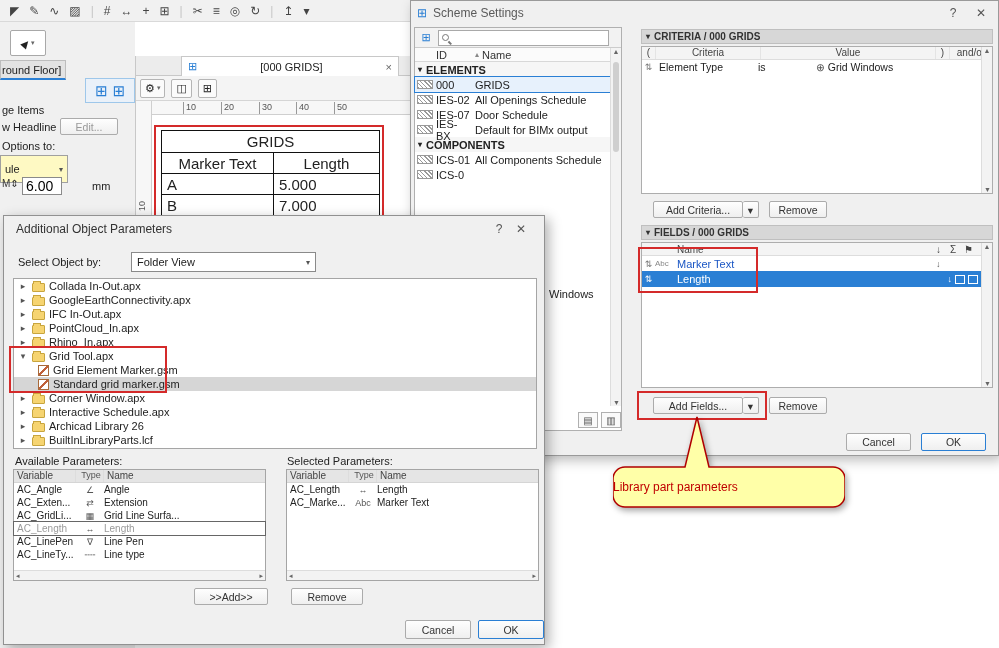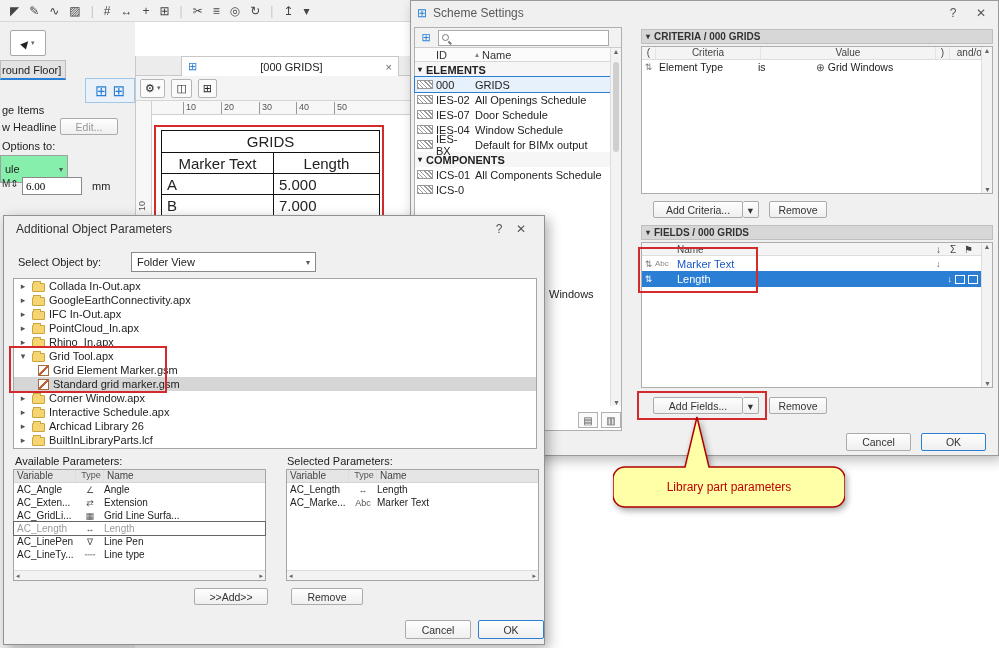--- a/index.html
+++ b/index.html
@@ -21,24 +21,24 @@
 .cursor-btn{position:absolute;left:10px;top:8px;width:36px;height:26px;background:#fff;
   border:1px solid #a8a8a8;border-radius:2px;display:flex;align-items:center;justify-content:center;gap:2px}
 .cursor-glyph{transform:rotate(-48deg);font-size:10px;display:inline-block}
 #floor-tab{position:absolute;left:0;top:38px;width:66px;height:20px;background:#e3e3e3;
   border:1px solid #bdbdbd;border-bottom:2px solid #2a7fd4;display:flex;align-items:center;
   white-space:nowrap;overflow:hidden;padding-left:1px}
 #mini-tables{position:absolute;left:85px;top:56px;width:50px;height:25px;background:#eaf1f9;
   border:1px solid #9ec7ea;display:flex;align-items:center;justify-content:center;gap:5px;
   color:#2a7fd4;font-size:15px}
 .ls-text{position:absolute;color:#222}
-.mini-dd{position:absolute;left:0;top:133px;width:68px;height:28px;background:#86efac;
+.mini-dd{position:absolute;left:0;top:133px;width:68px;height:28px;background:#fef9c3;
   border:1px solid #a0a0a0;display:flex;align-items:center;justify-content:space-between;padding:0 4px}
-.num-input{position:absolute;left:22px;top:155px;width:60px;height:18px;border:1px solid #8a8a8a;
-  font-size:11px;padding:0 3px;font-family:Liberation Serif, serif}
+.num-input{position:absolute;left:22px;top:155px;width:40px;height:18px;border:1px solid #8a8a8a;
+  font-size:14px;padding:0 3px;font-family:Liberation Sans, sans-serif}
 .marker-ic{position:absolute;left:2px;top:156px;font-size:10px;color:#333}
 
 
 #preview{position:absolute;left:135px;top:56px;width:275px;height:374px;background:#fff;
   border-left:1px solid #c8c8c8;z-index:3}
 .pv-tabbar{position:absolute;left:0;top:0;width:275px;height:20px;background:#ececec;border-bottom:1px solid #c8c8c8}
 .pv-tab{position:absolute;left:45px;top:0;width:218px;height:20px;background:#fff;
   border:1px solid #c8c8c8;border-bottom:none;display:flex;align-items:center;gap:5px;padding:0 6px}
 .pv-tab .grow{flex:1;text-align:center}
 .pv-toolbar{position:absolute;left:0;top:20px;width:275px;height:25px;background:#f4f4f4;
@@ -122,21 +122,21 @@
 .pc1{width:62px;padding-left:3px;flex:none;white-space:nowrap;overflow:hidden}
 .pc2{width:28px;flex:none;text-align:center;font-size:9px;color:#555}
 .pc3{flex:1;white-space:nowrap;overflow:hidden}
 .p-row.focus{outline:1px solid #666;color:#9a9a9a}
 .h-scroll{position:absolute;left:0;right:0;bottom:0;height:10px;background:#f3f3f3;border-top:1px solid #ddd;
   display:flex;justify-content:space-between;align-items:center;font-size:7px;color:#666;padding:0 2px}
 
 
 #callout-svg{position:absolute;left:613px;top:415px;z-index:40;filter:drop-shadow(2px 3px 3px rgba(0,0,0,.35))}
 #callout-text{position:absolute;left:613px;top:467px;width:232px;height:40px;line-height:40px;
-  text-align:center;color:#c00000;font-size:12px;z-index:41}
+  color:#c00000;font-size:12px;z-index:41}
 </style>
 </head>
 <body>
 
 <div id="app-toolbar">
   <span>◤</span>
   <span>✎</span>
   <span>∿</span>
   <span>▨</span>
   <span class="sep">|</span>
@@ -265,25 +265,20 @@
       <span class="rid">IES-02</span>
       <span class="rname">All Openings Schedule</span>
     </div>
     <div class="sd-row">
       <span class="hatch"></span>
       <span class="rid">IES-07</span>
       <span class="rname">Door Schedule</span>
     </div>
     <div class="sd-row">
       <span class="hatch"></span>
-      <span class="rid">IES-04</span>
-      <span class="rname">Window Schedule</span>
-    </div>
-    <div class="sd-row">
-      <span class="hatch"></span>
       <span class="rid">IES-BX</span>
       <span class="rname">Default for BIMx output</span>
     </div>
     <div class="sd-section">
       <span style="font-size:8px">▾</span>
       <span>COMPONENTS</span>
     </div>
     <div class="sd-row">
       <span class="hatch"></span>
       <span class="rid">ICS-01</span>

